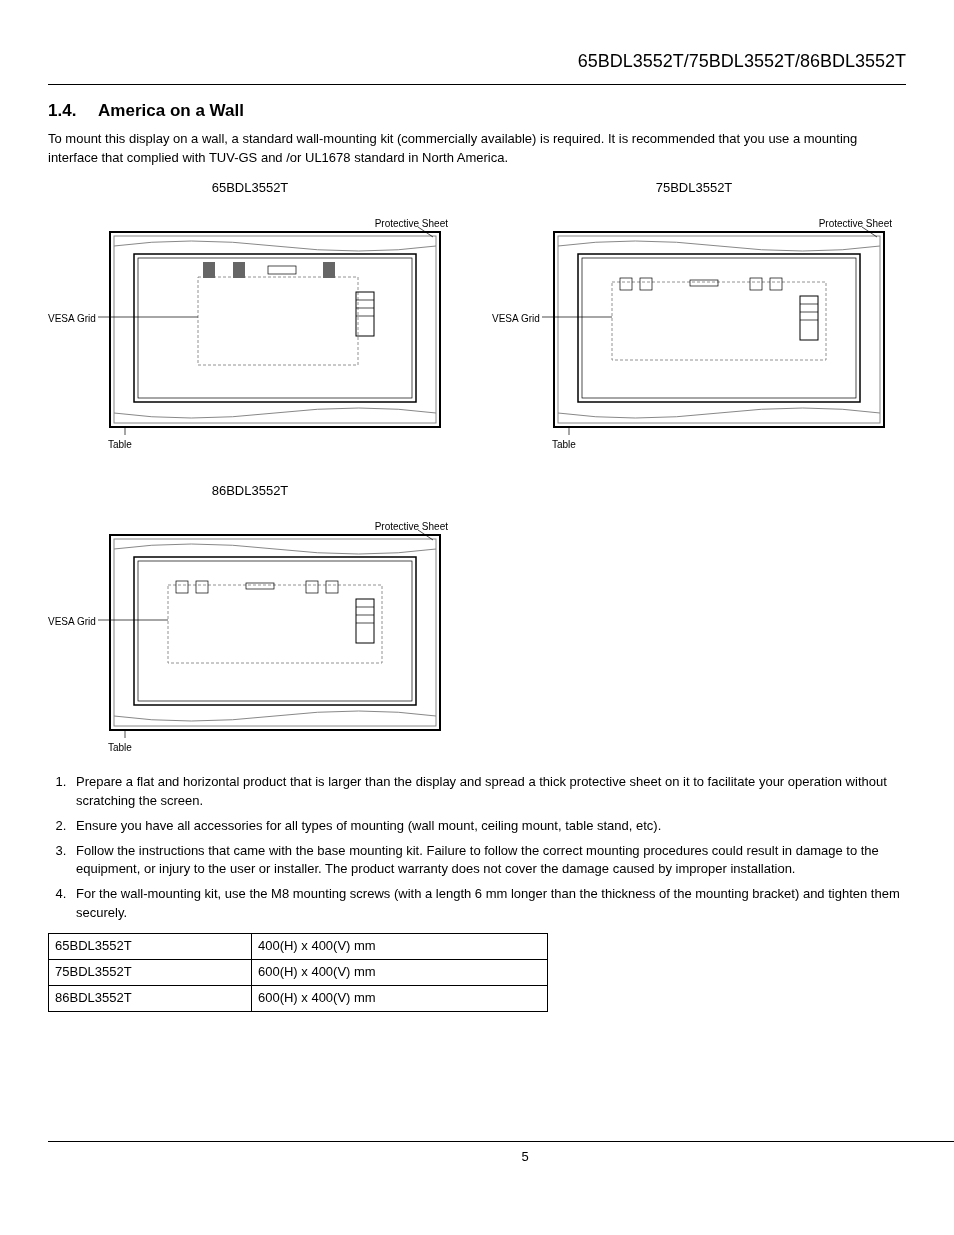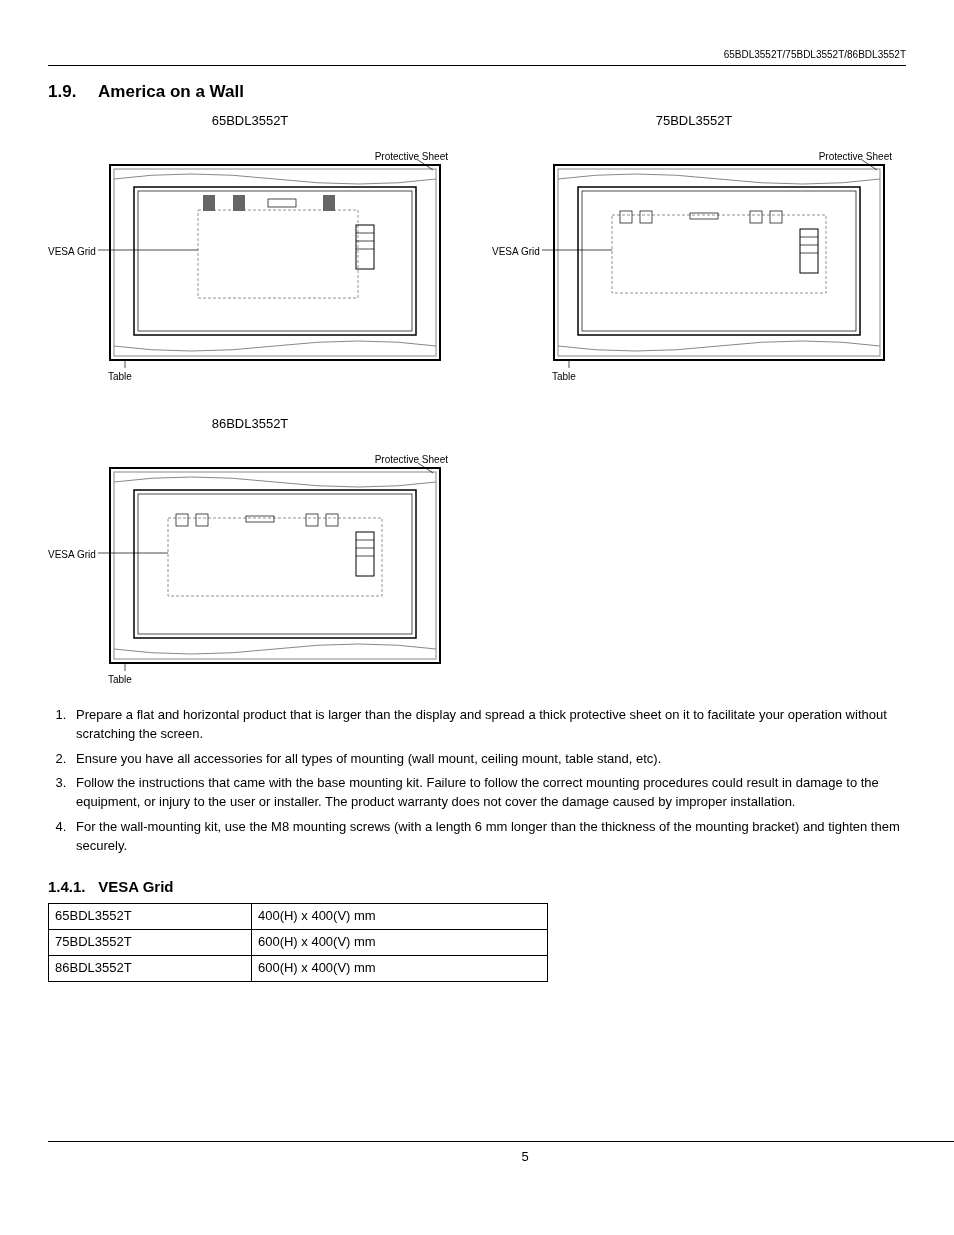--- a/index.html
+++ b/index.html
@@ -7,22 +7,22 @@
     margin: 0;
     padding: 48px 48px 40px 48px;
     width: 954px;
     box-sizing: border-box;
     color: #000;
     font-size: 13px;
     line-height: 1.45;
   }
   .header-line {
     text-align: right;
-    font-size: 10px;
-    padding-bottom: 2px;
+    font-size: 18px;
+    padding-bottom: 10px;
     border-bottom: 1px solid #000;
     margin-bottom: 14px;
   }
   h2.section {
     font-size: 17px;
     font-weight: bold;
     margin: 0 0 6px 0;
   }
   h2.section .num { display:inline-block; width: 46px; }
   p.intro { margin: 0 0 10px 0; }
@@ -66,24 +66,25 @@
   .page-wrap { position: relative; min-height: 1147px; }
 </style>
 </head>
 <body>
 
 <div class="page-wrap">
 
   <div class="header-line">65BDL3552T/75BDL3552T/86BDL3552T</div>
 
   <h2 class="section">
-    <span class="num">1.9.</span>
+    <span class="num">1.4.</span>
     <span>America on a Wall</span>
   </h2>
 
+  <p class="intro">To mount this display on a wall, a standard wall-mounting kit (commercially available) is required. It is recommended that you use a mounting interface that complied with TUV-GS and /or UL1678 standard in North America.</p>
 
   <div class="diagrams">
 
     <div class="diagram-block">
       <div class="dia-title">65BDL3552T</div>
       <div class="dia-svg-wrap">
         <span class="callout ps">Protective Sheet</span>
         <span class="callout vesa">VESA Grid</span>
         <span class="callout table">Table</span>
         <svg width="404" height="240" viewBox="0 0 404 240">
@@ -171,24 +172,20 @@
 
   </div>
 
   <ol class="steps">
     <li>Prepare a flat and horizontal product that is larger than the display and spread a thick protective sheet on it to facilitate your operation without scratching the screen.</li>
     <li>Ensure you have all accessories for all types of mounting (wall mount, ceiling mount, table stand, etc).</li>
     <li>Follow the instructions that came with the base mounting kit. Failure to follow the correct mounting procedures could result in damage to the equipment, or injury to the user or installer. The product warranty does not cover the damage caused by improper installation.</li>
     <li>For the wall-mounting kit, use the M8 mounting screws (with a length 6 mm longer than the thickness of the mounting bracket) and tighten them securely.</li>
   </ol>
 
-  <h3 class="subsection">
-    <span class="num">1.4.1.</span>
-    <span>VESA Grid</span>
-  </h3>
 
   <table class="vesa-table">
     <tbody>
         <tr>
       <td>65BDL3552T</td>
       <td>400(H) x 400(V) mm</td>
     </tr>
     <tr>
       <td>75BDL3552T</td>
       <td>600(H) x 400(V) mm</td>

